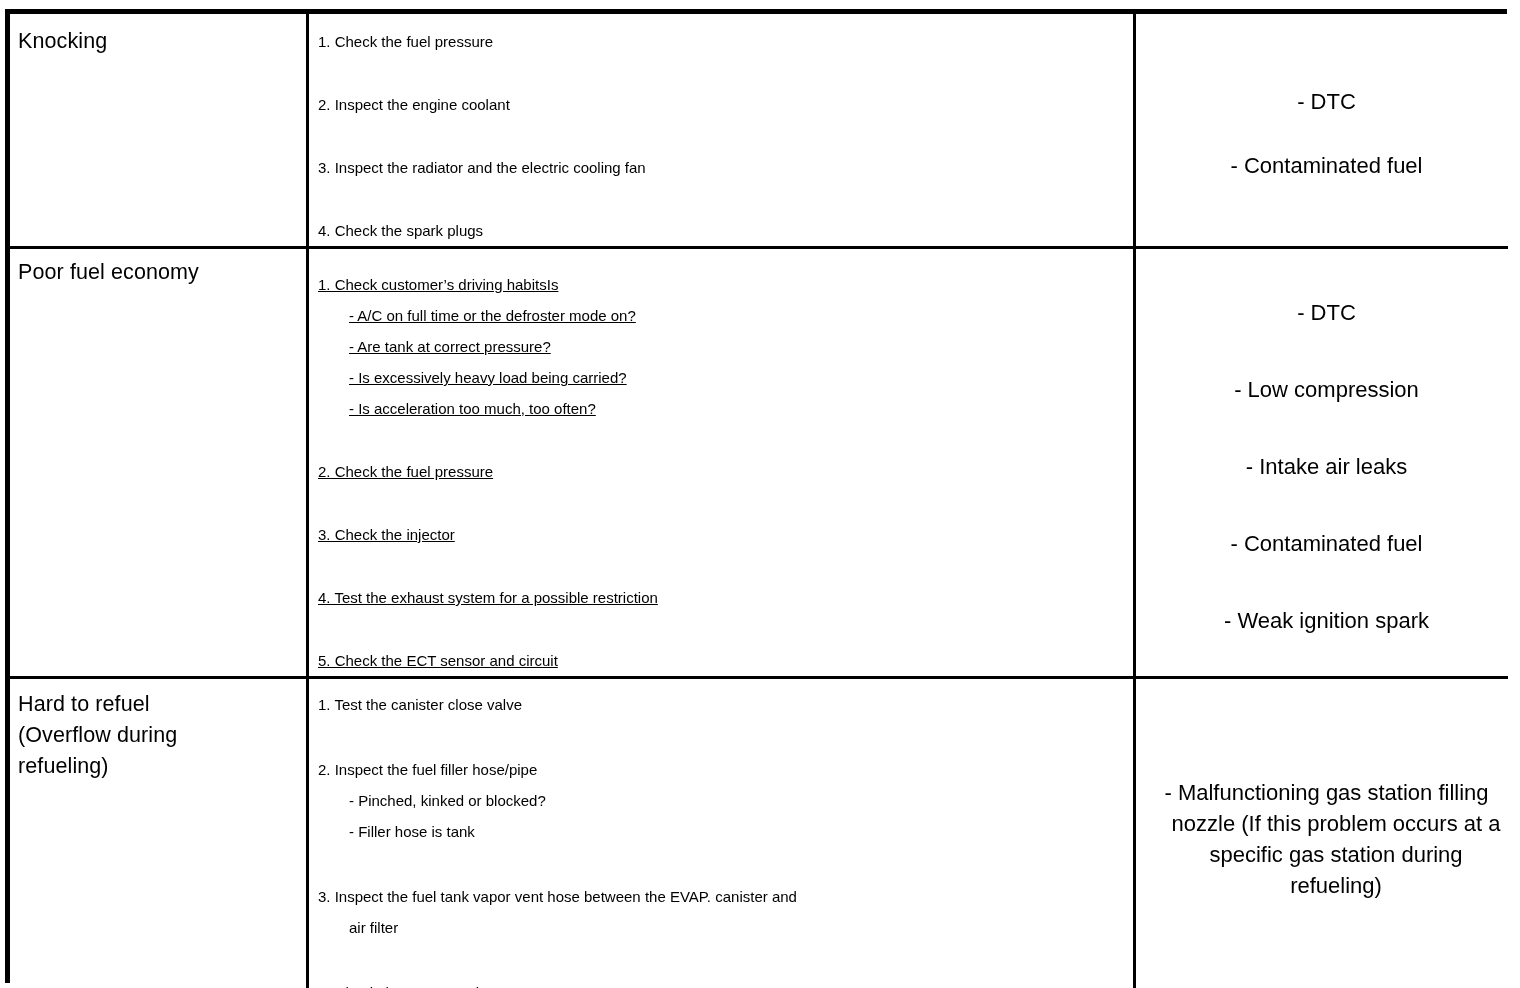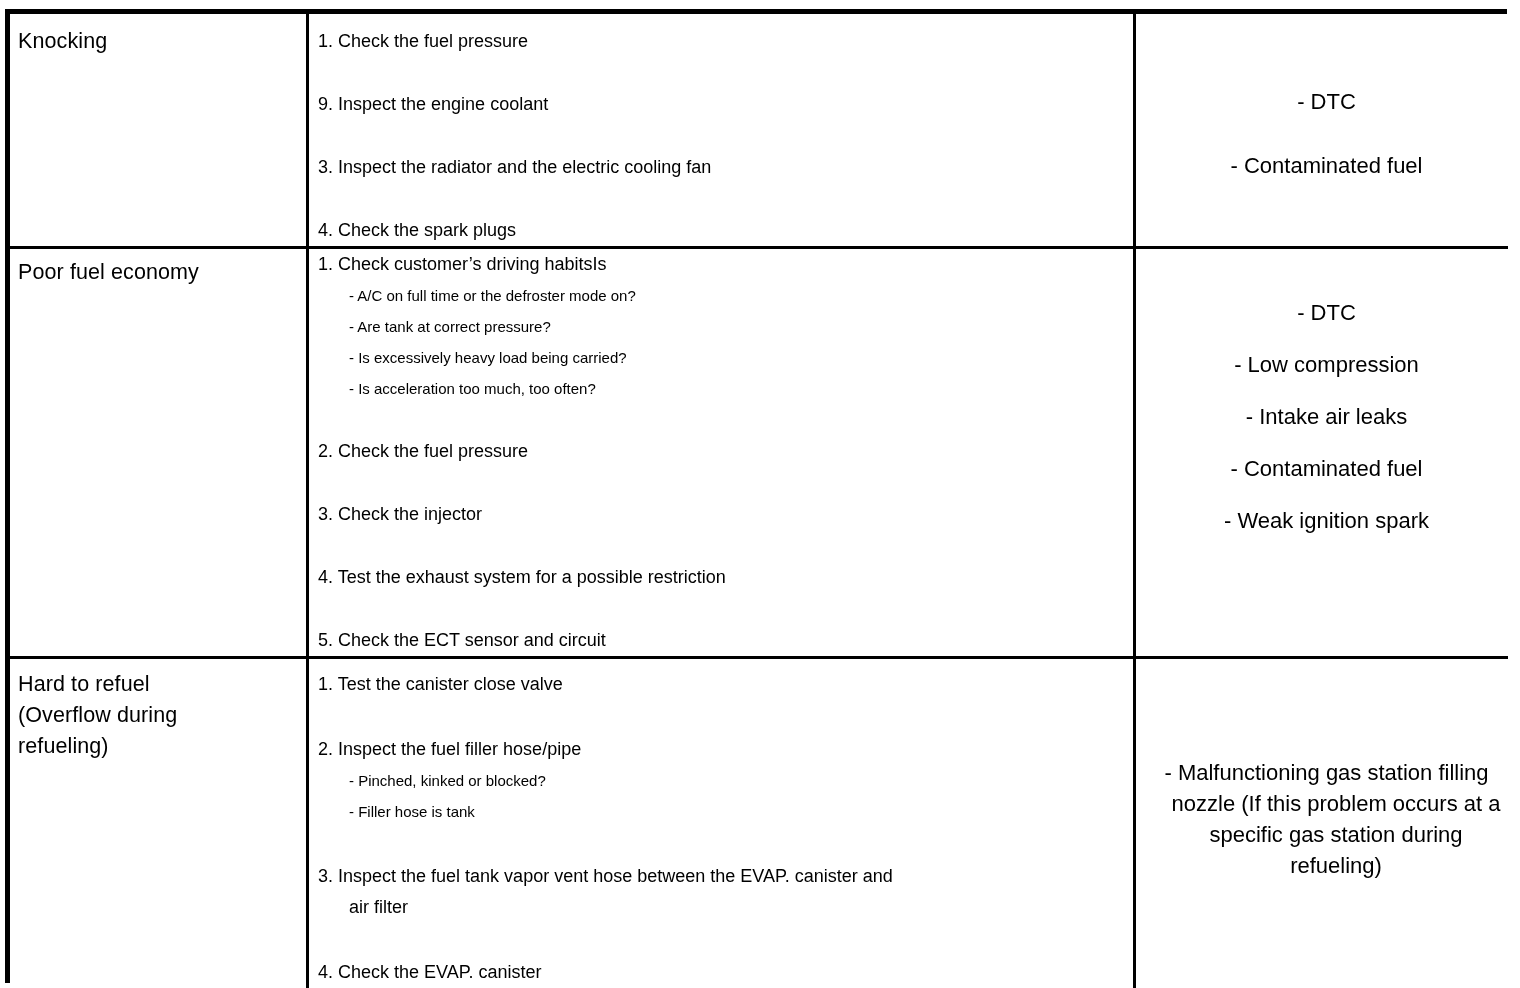--- a/index.html
+++ b/index.html
@@ -76,21 +76,21 @@
     line-height: 31px;
     white-space: pre;
     letter-spacing: 0.1px;
   }
 
   .sym-line { white-space: normal; }
 
   
   .proc-item { margin-bottom: 0; }
   .proc-main {
-    font-size: 18px;
+    font-size: 15px;
     line-height: 31px;
     white-space: nowrap;
   }
   .proc-sub {
     font-size: 15px;
     line-height: 31px;
     padding-left: 31px;
     white-space: nowrap;
   }
   .cont-indent { padding-left: 31px; display: block; }
@@ -111,26 +111,26 @@
     padding-left: 19px;
     text-indent: -19px;
     max-width: 345px;
   }
 
   
   .cause-r1 { padding-top: 72px; }
   .cause-r1 .cause-item + .cause-item { margin-top: 33px; }
 
   .cause-r2 { padding-top: 48px; }
-  .cause-r2 .cause-item + .cause-item { margin-top: 21px; }
+  .cause-r2 .cause-item + .cause-item { margin-top: 46px; }
 
   .cause-r3 { padding-top: 98px; }
 
   .proc-r1 { padding-top: 12px; }
-  .proc-r2 { padding-top: 0; }
+  .proc-r2 { padding-top: 20px; text-decoration: underline; }
   .proc-r3 { padding-top: 10px; }
 
   .sym-r1 { padding-top: 12px; }
   .sym-r2 { padding-top: 8px; }
   .sym-r3 { padding-top: 10px; }
 </style>
 </head>
 <body>
 
 <div id="page">
@@ -147,21 +147,21 @@
           </div>
         </td>
 
         <td class="col-proc">
           <div class="cell proc-cell proc-r1">
             <div class="proc-item">
               <div class="proc-main">1. Check the fuel pressure</div>
             </div>
             <div class="gap-32"></div>
             <div class="proc-item">
-              <div class="proc-main">9. Inspect the engine coolant</div>
+              <div class="proc-main">2. Inspect the engine coolant</div>
             </div>
             <div class="gap-32"></div>
             <div class="proc-item">
               <div class="proc-main">3. Inspect the radiator and the electric cooling fan</div>
             </div>
             <div class="gap-32"></div>
             <div class="proc-item">
               <div class="proc-main">4. Check the spark plugs</div>
             </div>
           </div>

